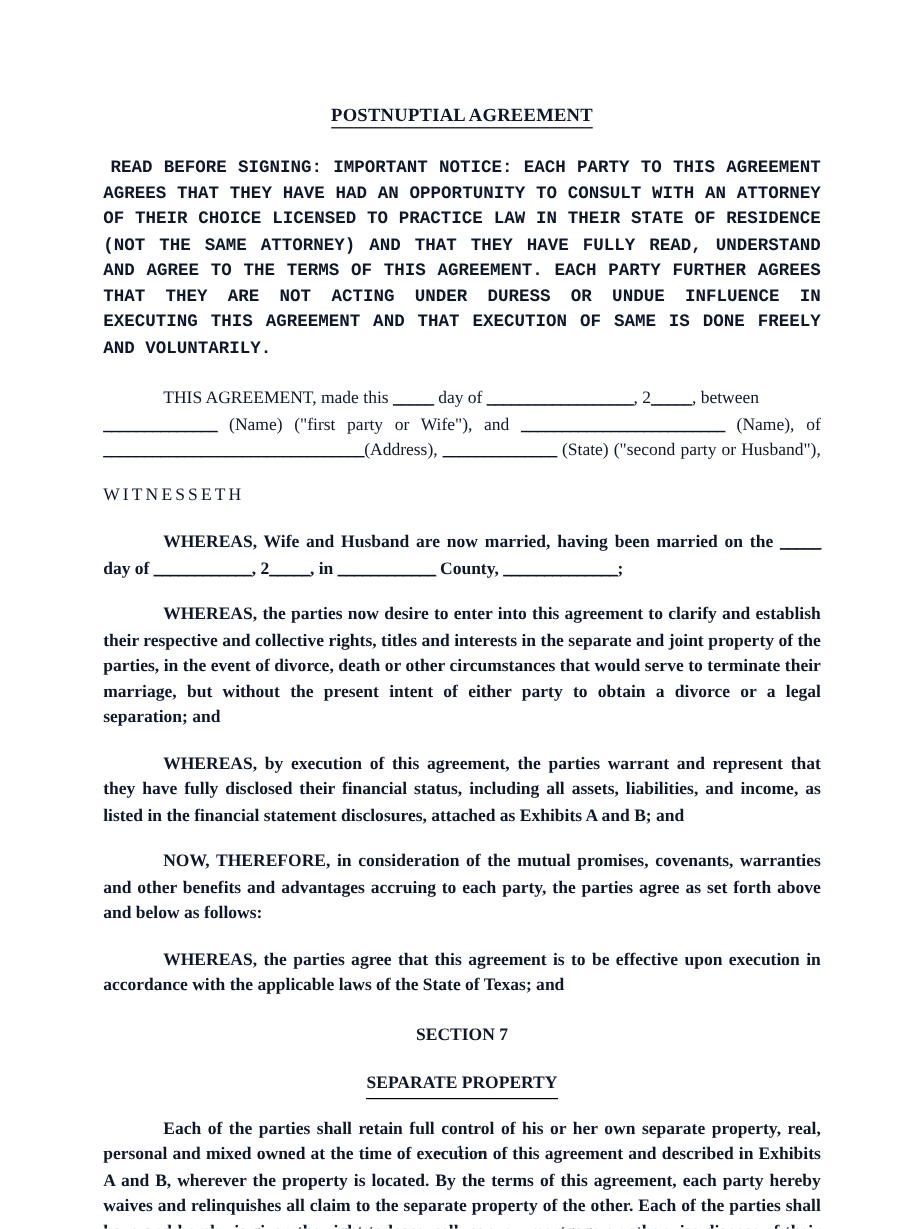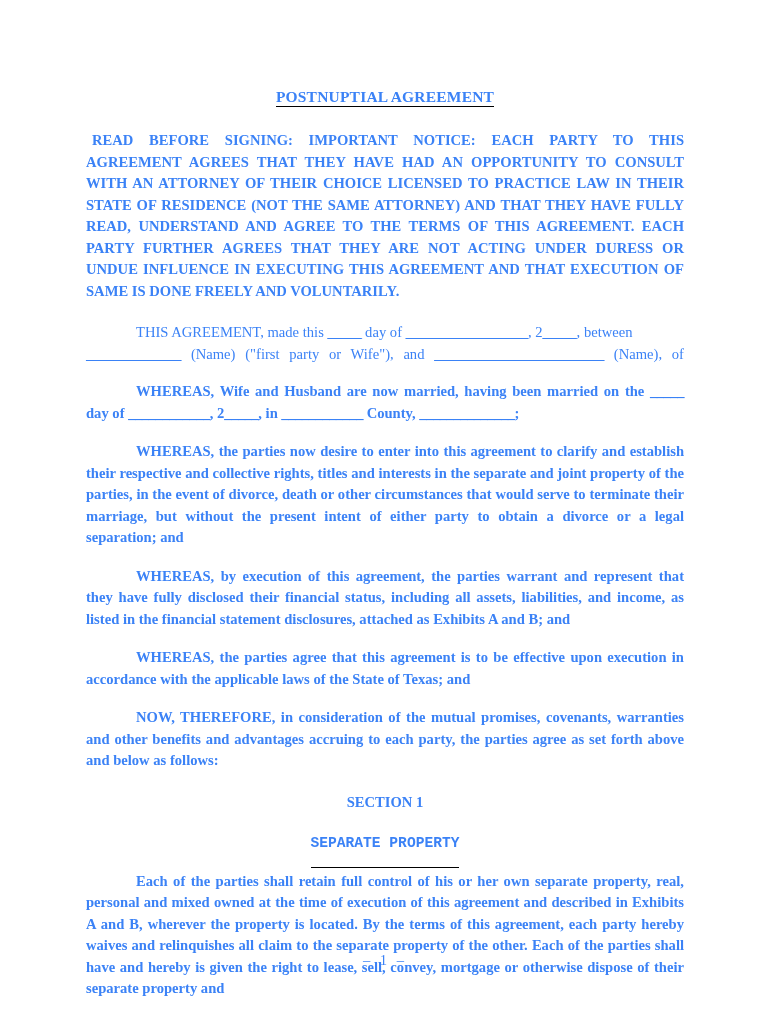--- a/index.html
+++ b/index.html
@@ -7,21 +7,21 @@
     margin: 0;
     padding: 0;
     background: #ffffff;
   }
   .page {
     position: relative;
     width: 770px;
     height: 1024px;
     background: #ffffff;
     font-family: "Liberation Serif", "DejaVu Serif", serif;
-    color: #3b82f6;
+    color: #0f172a;
     overflow: hidden;
     box-sizing: border-box;
   }
   .content {
     position: absolute;
     left: 86px;
     top: 88px;
     width: 598px;
   }
   .doc-title {
@@ -36,20 +36,21 @@
     padding-bottom: 1px;
   }
   .notice {
     font-weight: bold;
     font-size: 14.6px;
     line-height: 21.5px;
     text-align: justify;
     text-align-last: left;
     margin: 4px 0 20px 0;
     text-indent: 6px;
+    font-family: Liberation Mono, monospace;
   }
   .para {
     font-size: 14.6px;
     line-height: 21.5px;
     text-align: justify;
     text-align-last: left;
     margin: 0 0 17px 0;
   }
   .para.indent {
     text-indent: 50px;
@@ -86,22 +87,21 @@
   }
   .section-head {
     text-align: center;
     font-weight: bold;
     font-size: 14.6px;
     line-height: 20px;
     margin: 20px 0 0 0;
   }
   .section-head .ul span {
     border-bottom: 1.5px solid #000;
-    padding-bottom: 16px;
-    font-family: Liberation Mono, monospace;
+    padding-bottom: 4px;
   }
   .sec-gap {
     height: 18px;
   }
   .footer {
     position: absolute;
     left: 0;
     top: 952px;
     width: 770px;
     text-align: center;
@@ -127,34 +127,40 @@
         <span class="blk">__________________</span><span>, 2</span><span class="blk">_____</span><span>, between</span>
       </div>
       <div class="party-line">
         <span class="blk">______________</span>
         <span>(Name)</span>
         <span>("first  party  or  Wife"),  and</span>
         <span class="blk">_________________________</span>
         <span>(Name),</span>
         <span>of</span>
       </div>
+      <div class="party-line">
+        <span class="blk">________________________________</span><span>(Address),</span>
+        <span class="blk">______________</span>
+        <span>(State) ("second party or Husband"),</span>
+      </div>
     </div>
 
+    <div class="witnesseth">WITNESSETH</div>
 
     <p class="para indent"><span>WHEREAS, Wife and Husband are now married, having been married on the</span> <span class="blk">_____</span> <span>day of</span> <span class="blk">____________</span><span>, 2</span><span class="blk">_____</span><span>, in</span> <span class="blk">____________</span> <span>County,</span> <span class="blk">______________</span><span>;</span></p>
 
     <p class="para indent">WHEREAS, the parties now desire to enter into this agreement to clarify and establish their respective and collective rights, titles and interests in the separate and joint property of the parties, in the event of divorce, death or other circumstances that would serve to terminate their marriage, but without the present intent of either party to obtain a divorce or a legal separation; and</p>
 
     <p class="para indent">WHEREAS, by execution of this agreement, the parties warrant and represent that they have fully disclosed their financial status, including all assets, liabilities, and income, as listed in the financial statement disclosures, attached as Exhibits A and B; and</p>
 
+    <p class="para indent">NOW, THEREFORE, in consideration of the mutual promises, covenants, warranties and other benefits and advantages accruing to each party, the parties agree as set forth above and below as follows:</p>
+
     <p class="para indent">WHEREAS, the parties agree that this agreement is to be effective upon execution in accordance with the applicable laws of the State of Texas; and</p>
 
-    <p class="para indent">NOW, THEREFORE, in consideration of the mutual promises, covenants, warranties and other benefits and advantages accruing to each party, the parties agree as set forth above and below as follows:</p>
-
-    <div class="section-head">SECTION 1</div>
+    <div class="section-head">SECTION 7</div>
     <div class="section-head"><span class="ul"><span>SEPARATE PROPERTY</span></span></div>
 
     <div class="sec-gap"></div>
 
     <p class="para indent tight">Each of the parties shall retain full control of his or her own separate property, real, personal and mixed owned at the time of execution of this agreement and described in Exhibits A and B, wherever the property is located. By the terms of this agreement, each party hereby waives and relinquishes all claim to the separate property of the other.  Each of the parties shall have and hereby is given the right to lease, sell, convey, mortgage or otherwise dispose of their separate property and</p>
 
   </div>
 
   <div class="footer">–  1  –</div>
 </div>

